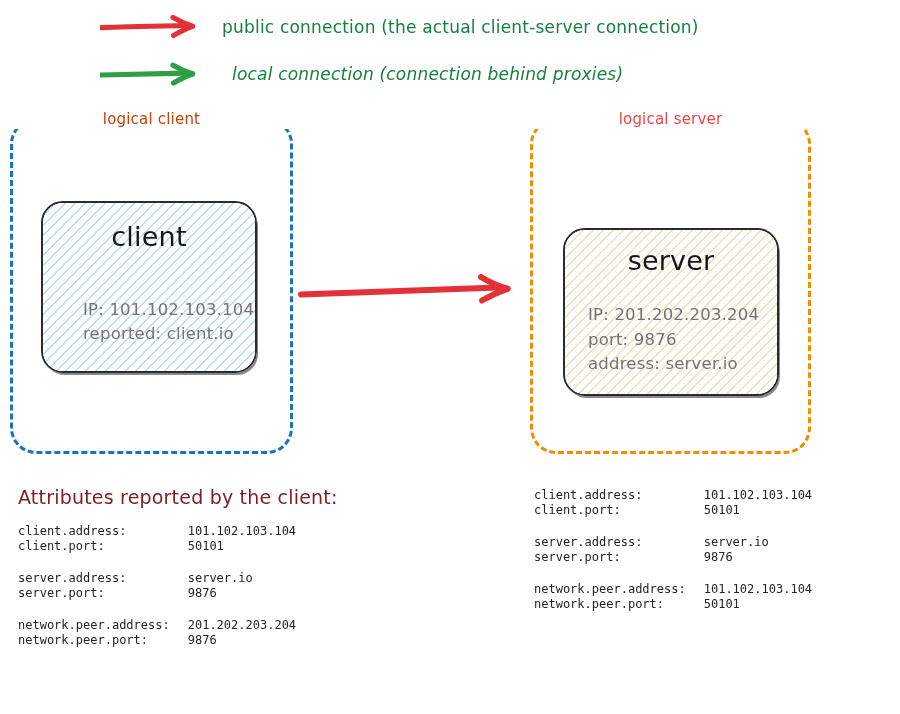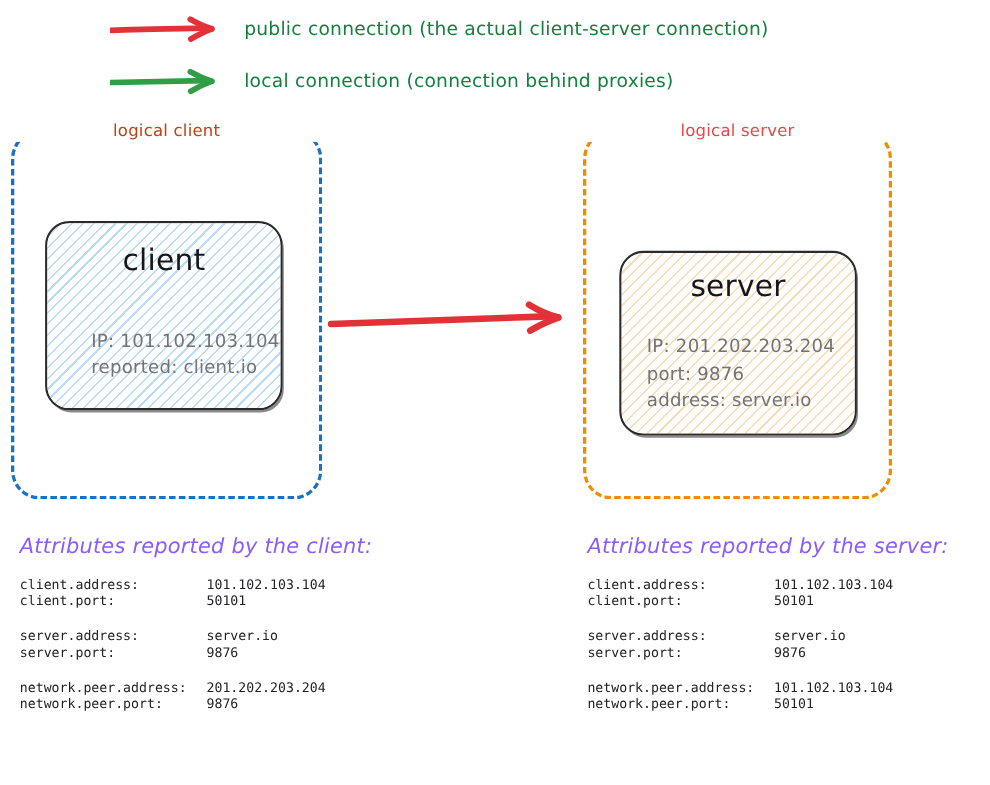--- a/index.html
+++ b/index.html
@@ -117,24 +117,23 @@
   
   #main-arrow {
     position: absolute;
   }
 
   
   .attr-block { position: absolute; }
   .attr-heading {
     font-size: 19px;
     line-height: 1;
-    color: #8b5cf6;
+    color: #7f1d1d;
     margin-bottom: 17px;
     white-space: nowrap;
-    font-style: italic;
   }
   .attr-table {
     border-collapse: collapse;
     font-family: "DejaVu Sans Mono", monospace;
     font-size: 12px;
     color: #232327;
   }
   .attr-table td {
     padding: 0 0 1px 0;
     vertical-align: top;
@@ -165,21 +164,21 @@
 
   <div class="legend-row" style="left:100px; top:61px;">
     <span>
       <svg class="arrow-svg" width="102" height="26" viewBox="0 0 102 26" aria-hidden="true">
         <path d="M1 14 C22 13.4, 50 12.8, 86 12.2" stroke="#2f9e44" stroke-width="5.2" fill="none" stroke-linecap="round"></path>
         <path d="M73 4.2 C80 8.2, 86 10.8, 92.5 12.8" stroke="#2f9e44" stroke-width="5.2" fill="none" stroke-linecap="round"></path>
         <path d="M73.5 22" stroke="#2f9e44" stroke-width="5.2" fill="none" stroke-linecap="round"></path>
         <path d="M73.5 22 C80.5 18, 86.5 15, 92.5 13" stroke="#2f9e44" stroke-width="5.2" fill="none" stroke-linecap="round"></path>
       </svg>
     </span>
-    <span class="hand legend-label" style="margin-left:20px;">local connection (connection behind proxies)</span>
+    <span class="hand legend-label" style="margin-left:30px;font-style:italic;">local connection (connection behind proxies)</span>
   </div>
 
   <div class="logical-group client" style="left:10px; top:118px; width:277px; height:330px;">
     <div class="hand group-caption client">logical client</div>
   </div>
 
   <div class="node-box client" style="left:41px; top:201px; width:212px; height:168px;">
     <div class="hatch"></div>
     <div class="node-inner">
       <div class="hand node-title">client</div>
@@ -246,21 +245,20 @@
         </tr>
         <tr>
           <td class="key">network.peer.port:</td>
           <td class="val">9876</td>
         </tr>
       </tbody>
     </table>
   </div>
 
   <div class="attr-block" style="left:534px; top:488px;">
-    <div class="hand attr-heading">Attributes reported by the server:</div>
     <table class="attr-table">
       <tbody>
         <tr>
           <td class="key">client.address:</td>
           <td class="val">101.102.103.104</td>
         </tr>
         <tr>
           <td class="key">client.port:</td>
           <td class="val">50101</td>
         </tr>

